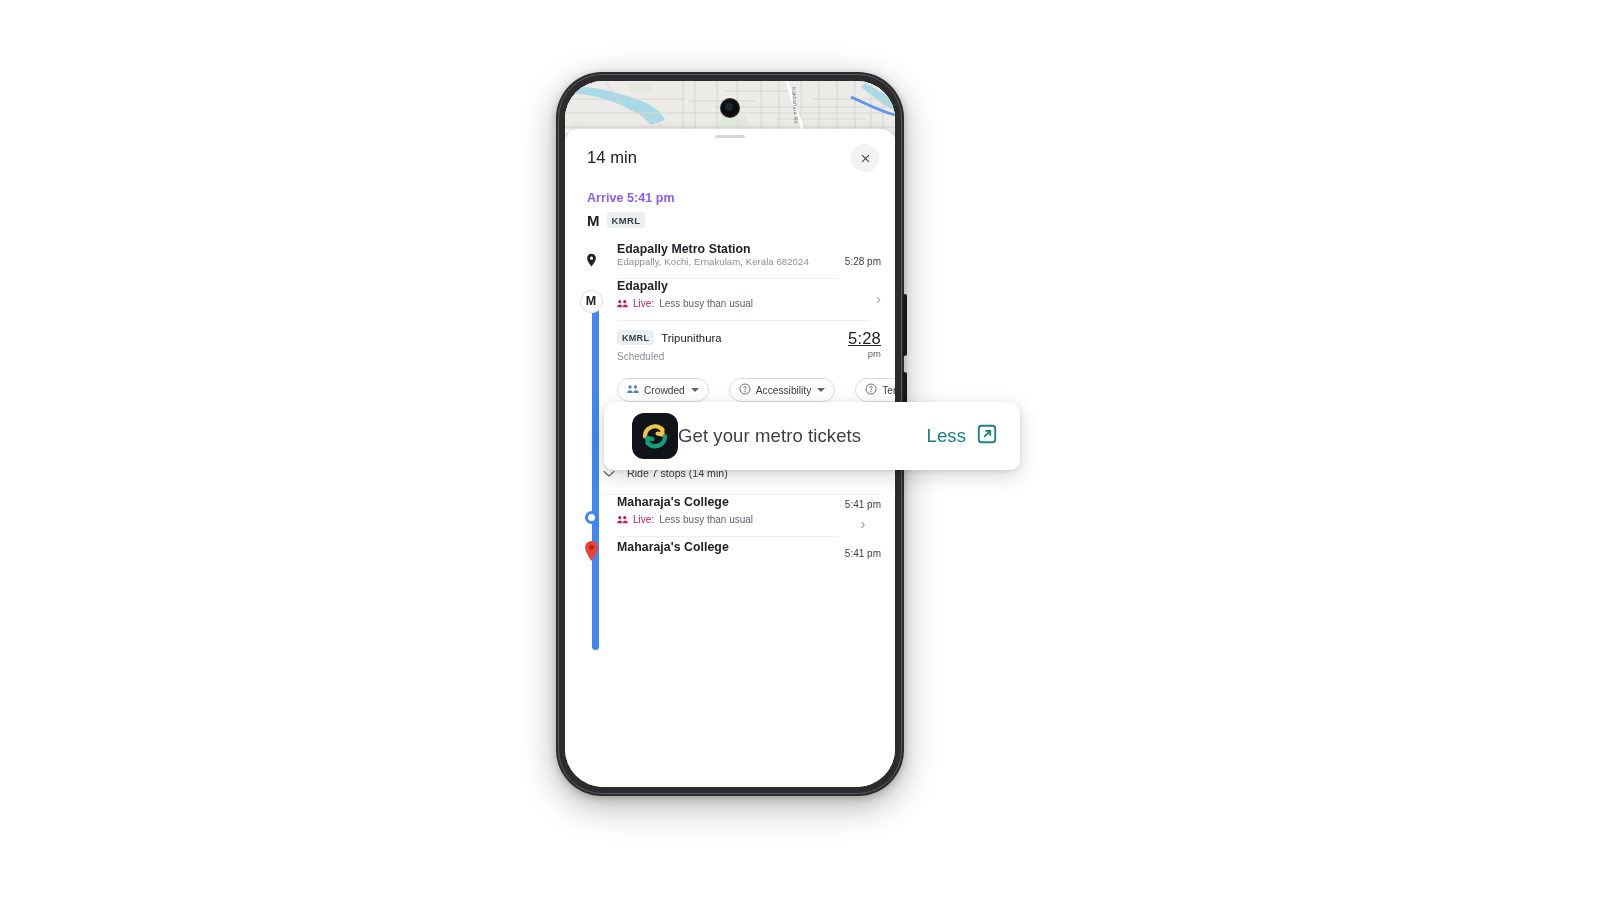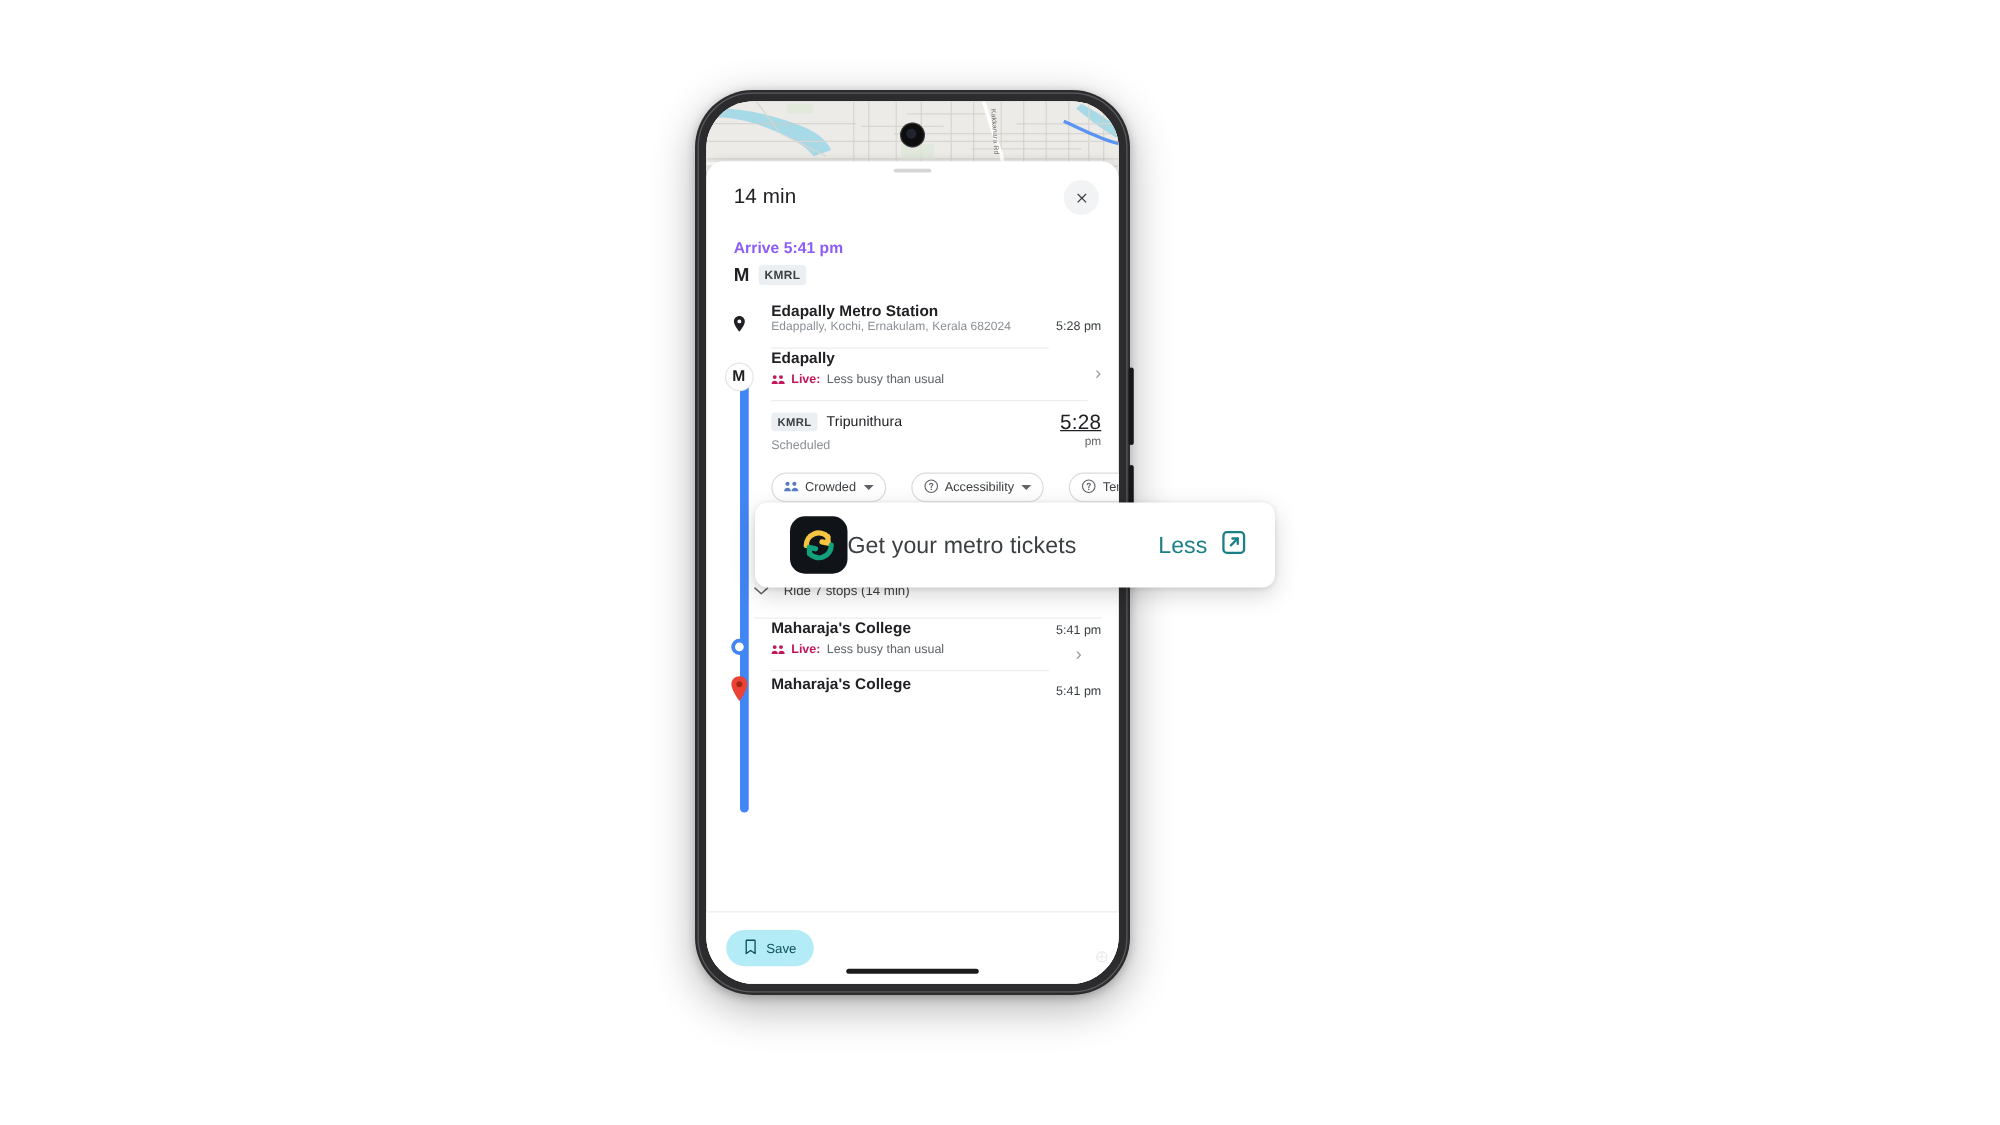--- a/index.html
+++ b/index.html
@@ -136,21 +136,21 @@
     font-size: 9.6px; color: #8a8f94; margin-top: 0; letter-spacing: .05px;
   }
   .r-time {
     font-size: 10px; color: #3c4043; white-space: nowrap;
     padding-top: 2px; padding-left: 6px;
   }
   .live {
     display: flex; align-items: center; gap: 5px; margin-top: 5px;
     font-size: 10px; color: #5f6368;
   }
-  .live b { color: #c2185b; font-weight: 700; }
+  .live b { color: #c2185b; font-weight: 400; }
   .live .ppl { display: inline-flex; }
   .chev {
     color: #9aa0a6; font-size: 15px; line-height: 1;
     align-self: center; padding-left: 6px; padding-bottom: 4px;
   }
 
   
   .pin-dark svg { width: 15px; height: 18px; }
   .pin-red  svg { width: 17px; height: 22px; }
 
@@ -481,35 +481,20 @@
                 </svg>
               </span>
             </div>
             <div class="body">
               <div class="r-title">Maharaja's College</div>
             </div>
             <div class="r-time">5:41 pm</div>
           </div>
         </div>
 
-        <div id="bottom-bar">
-          <button id="save-btn">
-            <span>
-              <svg width="11" height="13" viewBox="0 0 18 22">
-                <path d="M4 2h10a1 1 0 0 1 1 1v17l-6-4-6 4V3a1 1 0 0 1 1-1z" fill="none" stroke="#0b4f58" stroke-width="1.8" stroke-linejoin="round"></path>
-              </svg>
-            </span>
-            <span>Save</span>
-          </button>
-          <svg id="maps-watermark" viewBox="0 0 24 24">
-            <circle cx="12" cy="12" r="11" fill="none" stroke="#9aa0a6" stroke-width="2"></circle>
-            <path d="M12 1v22M1 12h22" stroke="#9aa0a6" stroke-width="1.4"></path>
-          </svg>
-          <div id="gesture-bar"></div>
-        </div>
 
       </div>
     </div>
   </div>
 
   <div id="promo-card">
     <div id="promo-icon">
       <svg width="32" height="32" viewBox="0 0 40 40">
         <path d="M7.5 20.5a12.5 12.5 0 0 1 21.6-8.6" fill="none" stroke="#f5c542" stroke-width="5.2" stroke-linecap="round"></path>
         <path d="M29.1 11.9l.4 6.4-6.3-1.4" fill="none" stroke="#f5c542" stroke-width="5.2" stroke-linecap="round" stroke-linejoin="round"></path>

